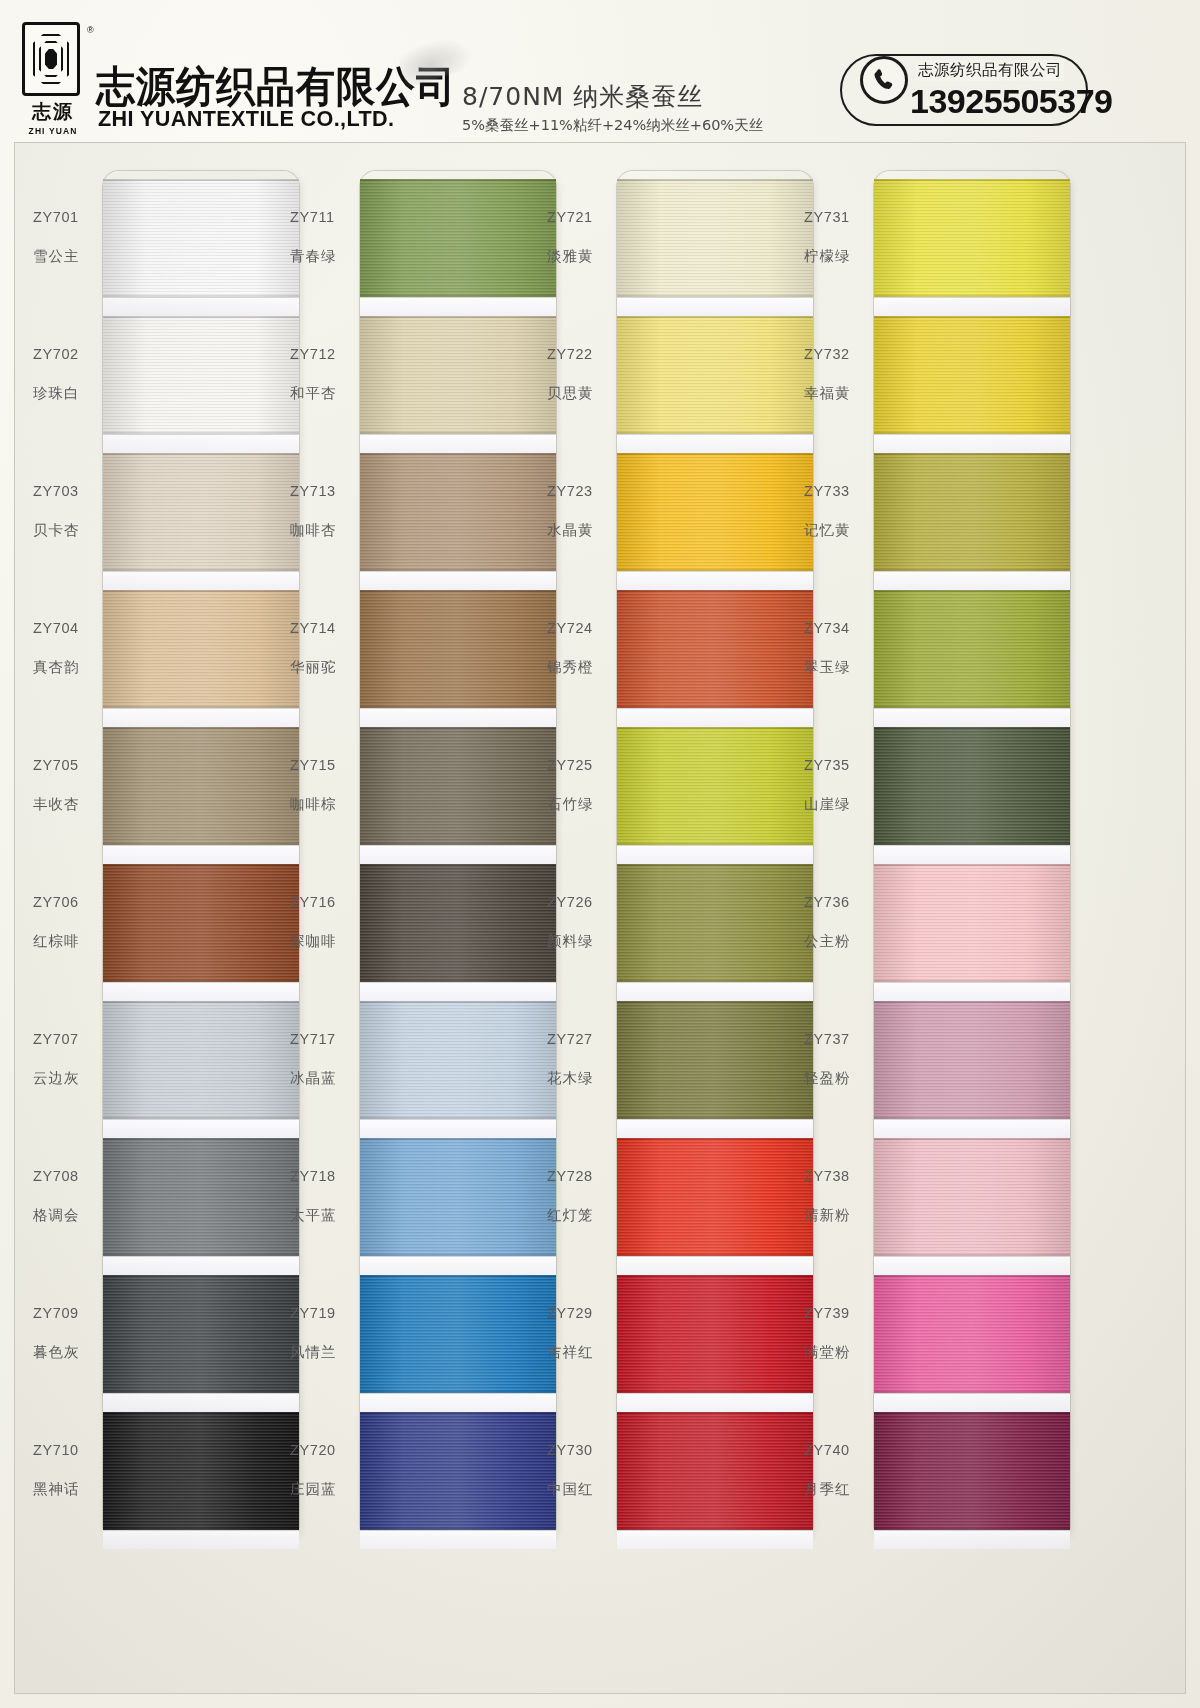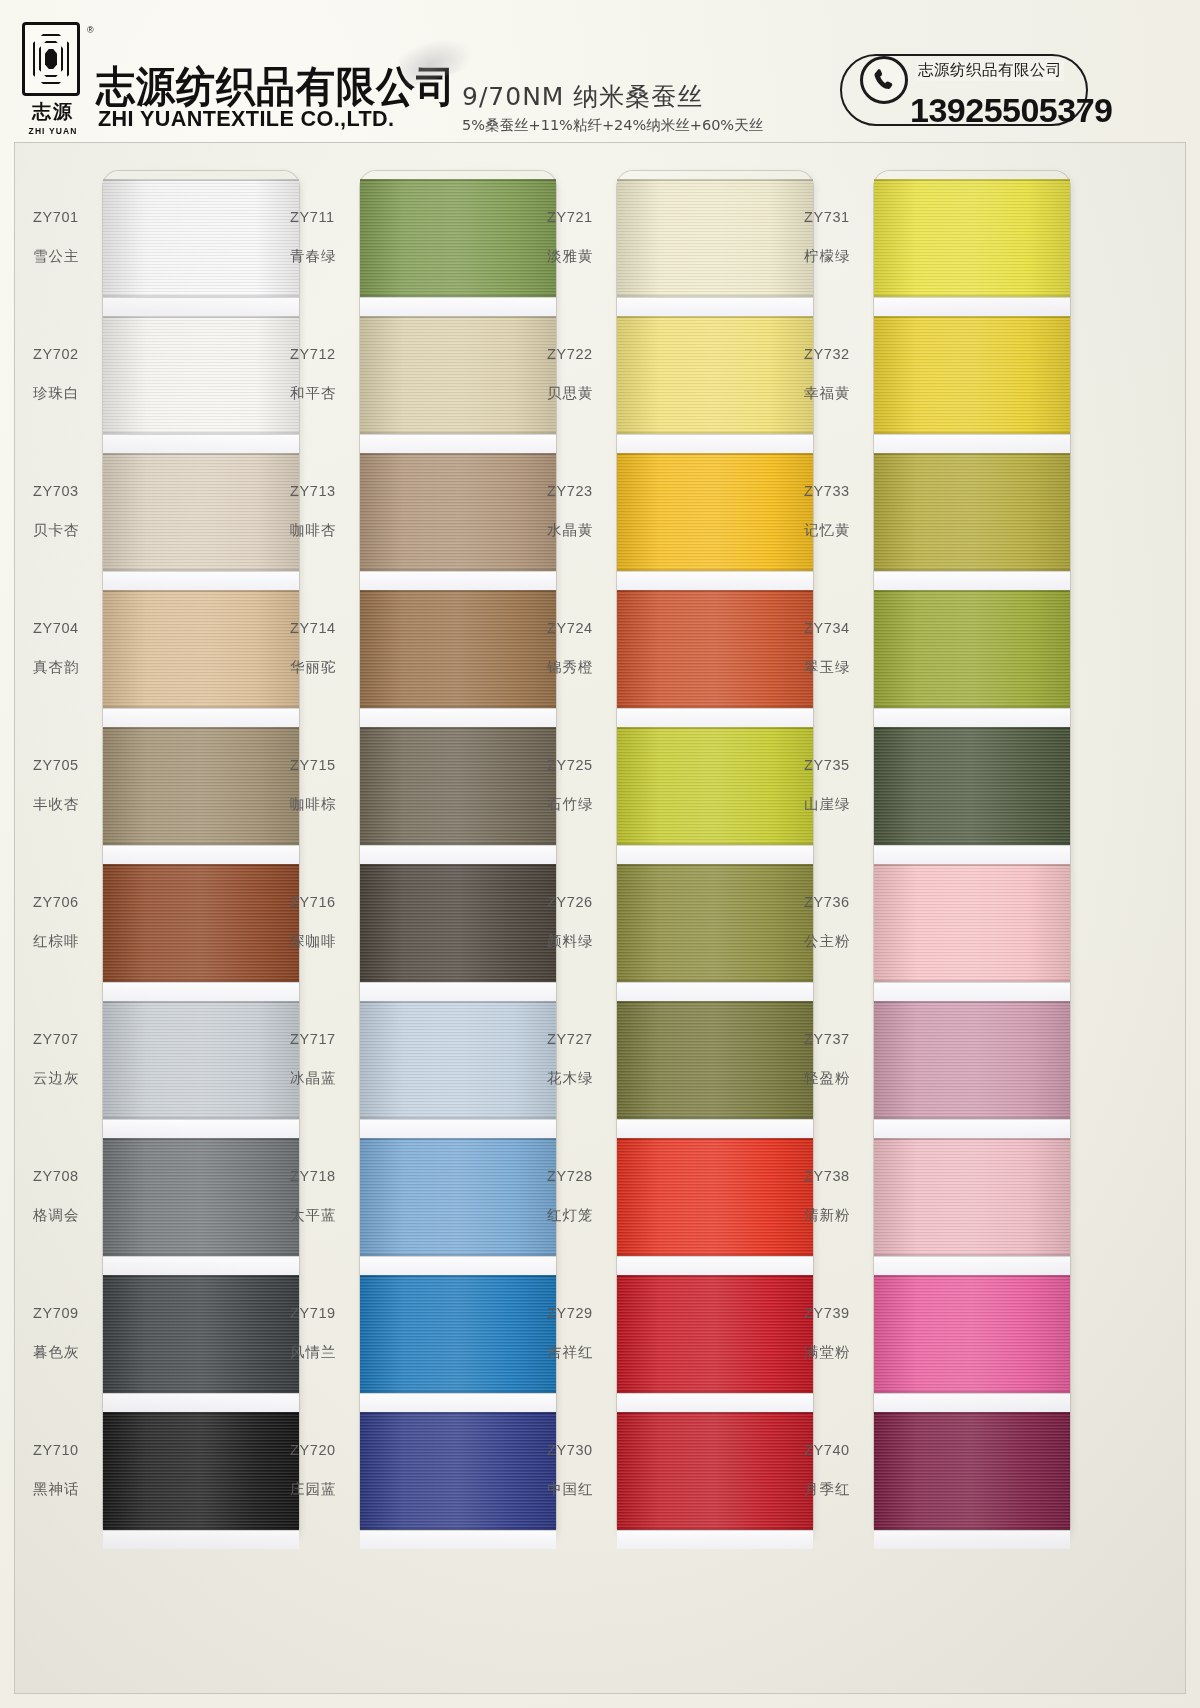--- a/index.html
+++ b/index.html
@@ -148,21 +148,21 @@
     color: #1b1b1b;
     letter-spacing: 0.5px;
     font-family: "DejaVu Sans", sans-serif;
     white-space: nowrap;
     background: #f5f4ec;
     padding: 0 2px;
     z-index: 2;
   }
   .phone-number {
     position: absolute;
-    left: 910px; top: 91px;
+    left: 910px; top: 82px;
     font-size: 34px;
     font-weight: bold;
     color: #131313;
     letter-spacing: -0.5px;
     font-family: "Liberation Sans", sans-serif;
     white-space: nowrap;
     z-index: 2;
     text-align: right;
   }
 
@@ -319,21 +319,21 @@
       </div>
       <div class="logo-cn">志源</div>
       <div class="logo-en">ZHI YUAN</div>
     </div>
 
     <div class="company-cn">志源纺织品有限公司</div>
     <div class="company-en">ZHI YUANTEXTILE CO.,LTD.</div>
 
     <div class="smudge"></div>
 
-    <div class="product-title">9/70NM 纳米桑蚕丝</div>
+    <div class="product-title">8/70NM 纳米桑蚕丝</div>
     <div class="product-comp">5%桑蚕丝+11%粘纤+24%纳米丝+60%天丝</div>
 
     <div class="phone-pill"></div>
     <div class="phone-circle">
       <svg width="26" height="26" viewBox="0 0 24 24" aria-hidden="true">
         <path fill="#1b1b1b" d="M6.6 2.2c.9-.5 2 .0 2.4 1l1.1 2.6c.3.8.1 1.7-.6 2.2l-1 .8c.6 2.1 2.3 4.6 4.6 6.1l.9-1c.6-.6 1.5-.8 2.2-.4l2.5 1.3c.9.5 1.2 1.7.6 2.5l-1.3 1.8c-.7 1-2 1.4-3.2 1C10.3 19.6 5 14 3.4 8.2c-.4-1.3.1-2.7 1.2-3.4z"></path>
       </svg>
     </div>
     <div class="phone-tagline">志源纺织品有限公司</div>
     <div class="phone-number">13925505379</div>

